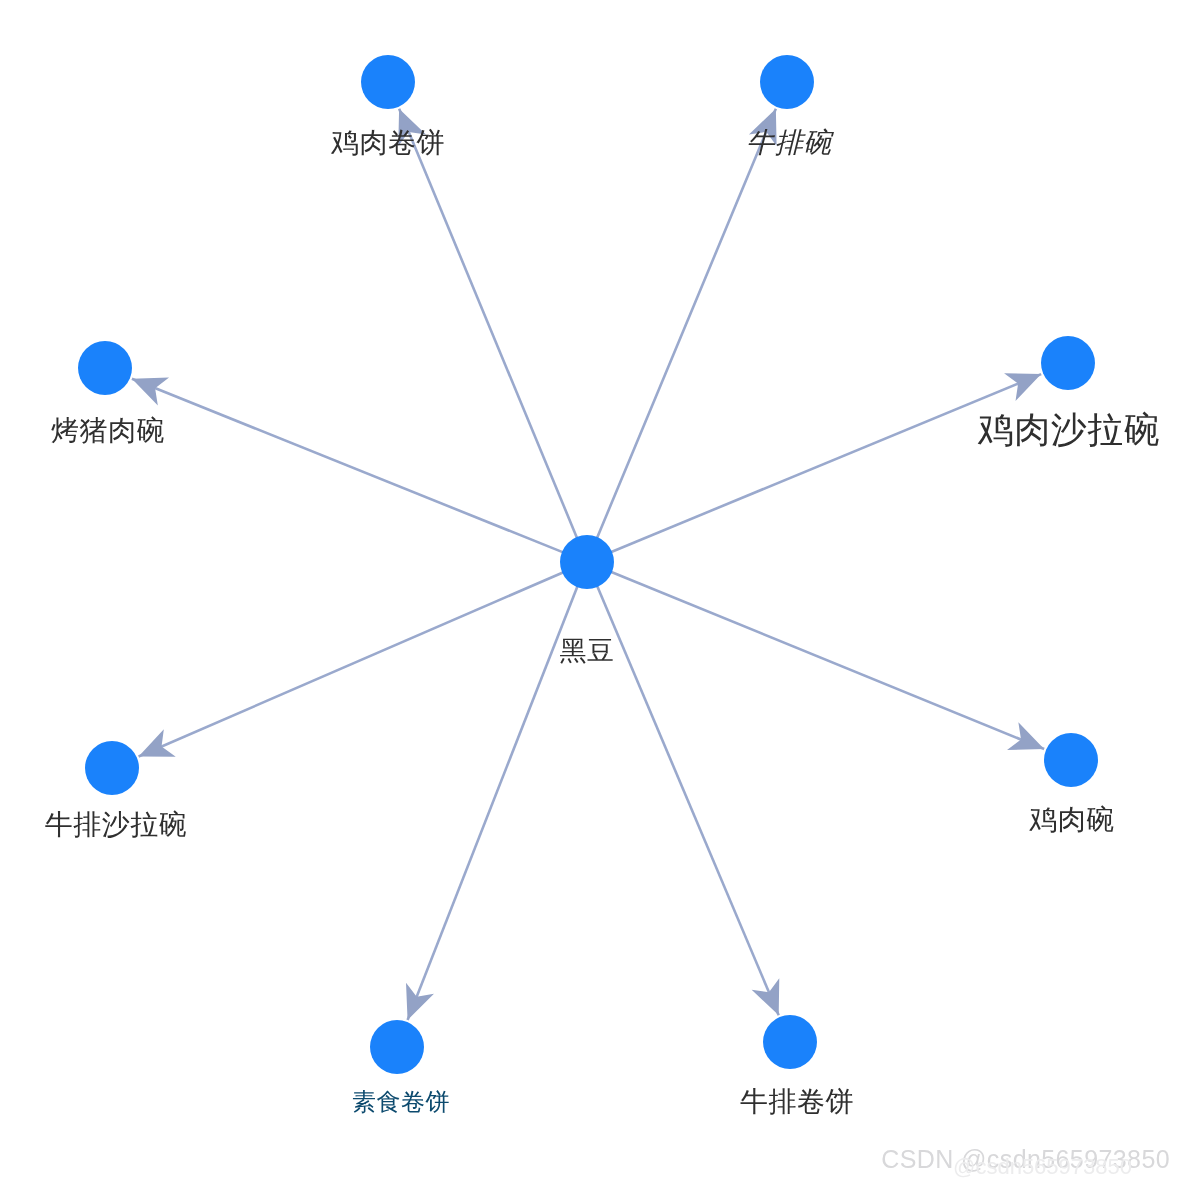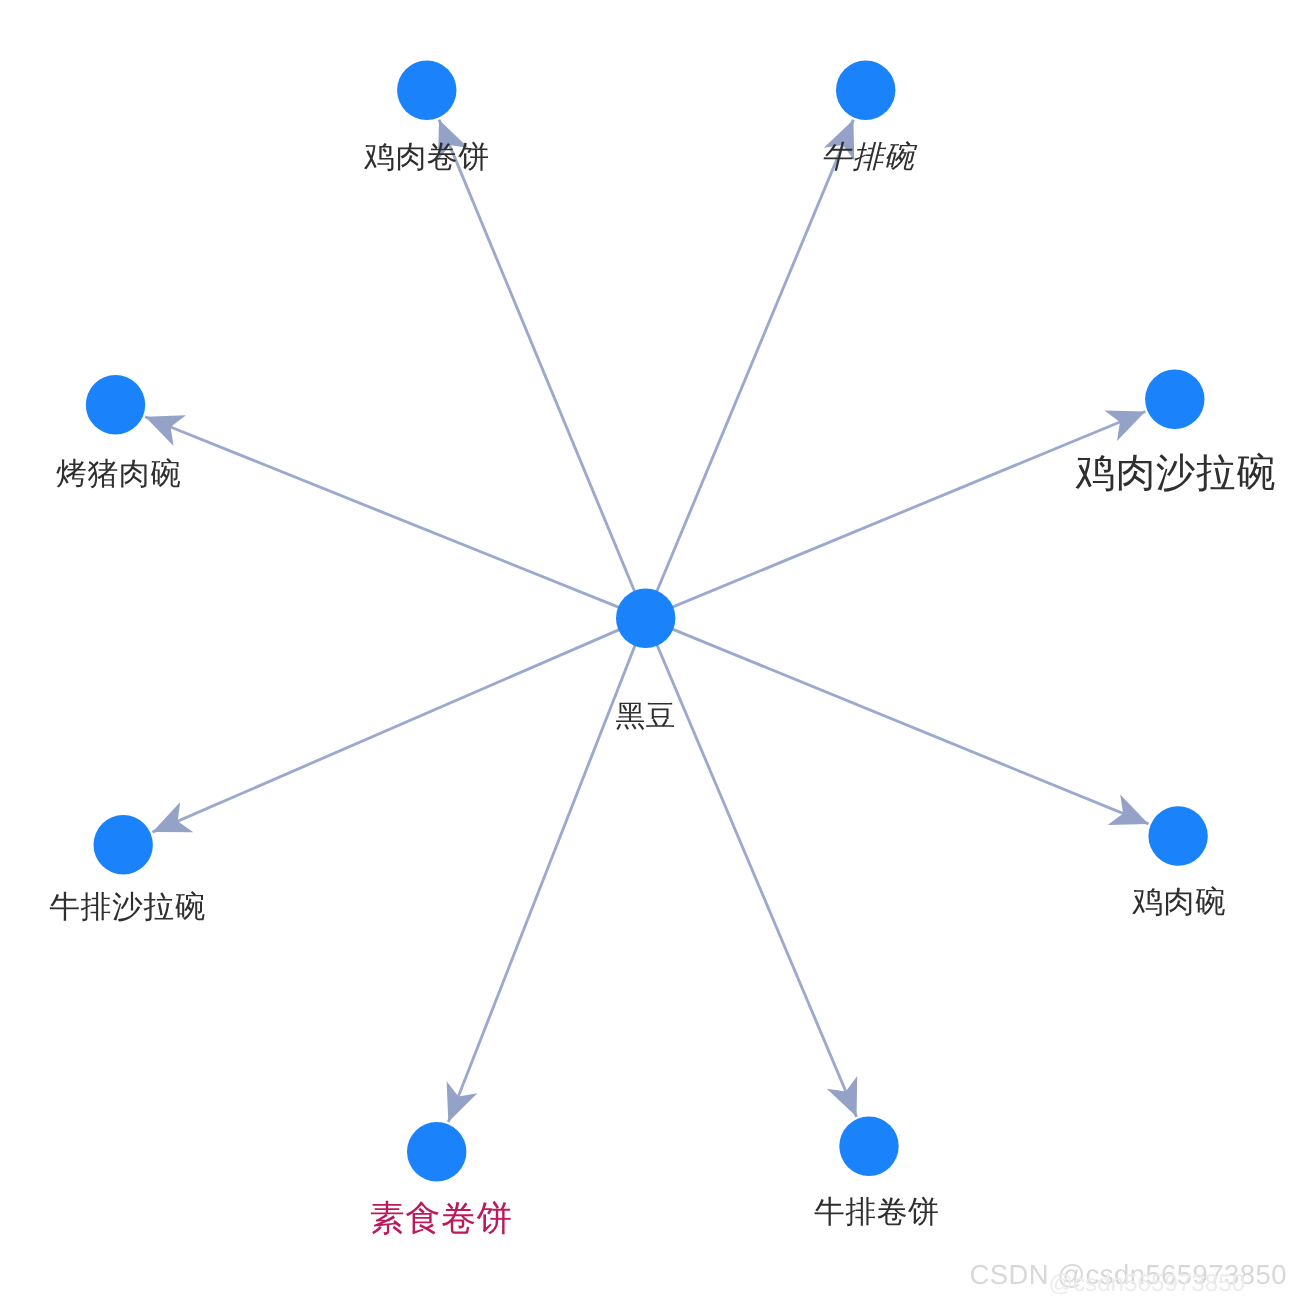--- a/index.html
+++ b/index.html
@@ -100,19 +100,19 @@
       <div class="node-label" style="left: 789px; top: 124px; font-size: 28px; color: rgb(47, 47, 47); font-style: italic;">牛排碗</div>
       <div class="graph-node" style="left: 105px; top: 368px; width: 54px; height: 54px; background: rgb(26, 130, 251);"></div>
       <div class="node-label" style="left: 108px; top: 412px; font-size: 28px; color: rgb(47, 47, 47);">烤猪肉碗</div>
       <div class="graph-node" style="left: 1068px; top: 363px; width: 54px; height: 54px; background: rgb(26, 130, 251);"></div>
       <div class="node-label" style="left: 1069px; top: 406px; font-size: 36px; color: rgb(47, 47, 47);">鸡肉沙拉碗</div>
       <div class="graph-node" style="left: 112px; top: 768px; width: 54px; height: 54px; background: rgb(26, 130, 251);"></div>
       <div class="node-label" style="left: 116px; top: 806px; font-size: 28px; color: rgb(47, 47, 47);">牛排沙拉碗</div>
       <div class="graph-node" style="left: 1071px; top: 760px; width: 54px; height: 54px; background: rgb(26, 130, 251);"></div>
       <div class="node-label" style="left: 1072px; top: 801px; font-size: 28px; color: rgb(47, 47, 47); text-align: right;">鸡肉碗</div>
       <div class="graph-node" style="left: 397px; top: 1047px; width: 54px; height: 54px; background: rgb(26, 130, 251);"></div>
-      <div class="node-label" style="left: 401px; top: 1086px; font-size: 32px; color: #be185d;">素食卷饼</div>
+      <div class="node-label" style="left: 401px; top: 1086px; font-size: 24px; color: #0c4a6e;">素食卷饼</div>
       <div class="graph-node" style="left: 790px; top: 1042px; width: 54px; height: 54px; background: rgb(26, 130, 251);"></div>
       <div class="node-label" style="left: 797px; top: 1083px; font-size: 28px; color: rgb(47, 47, 47);">牛排卷饼</div>
     </div>
   <div id="watermark">CSDN @csdn565973850</div>
   <div id="watermark-secondary">@csdn565973850</div>
 </div>
 
 </body></html>

